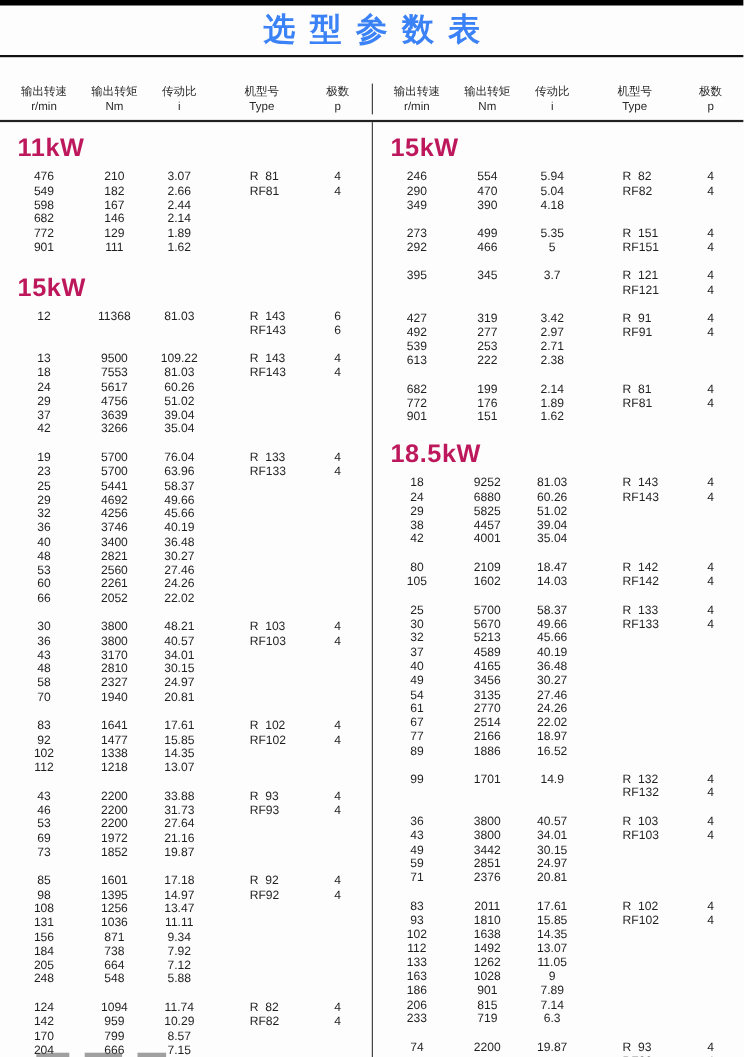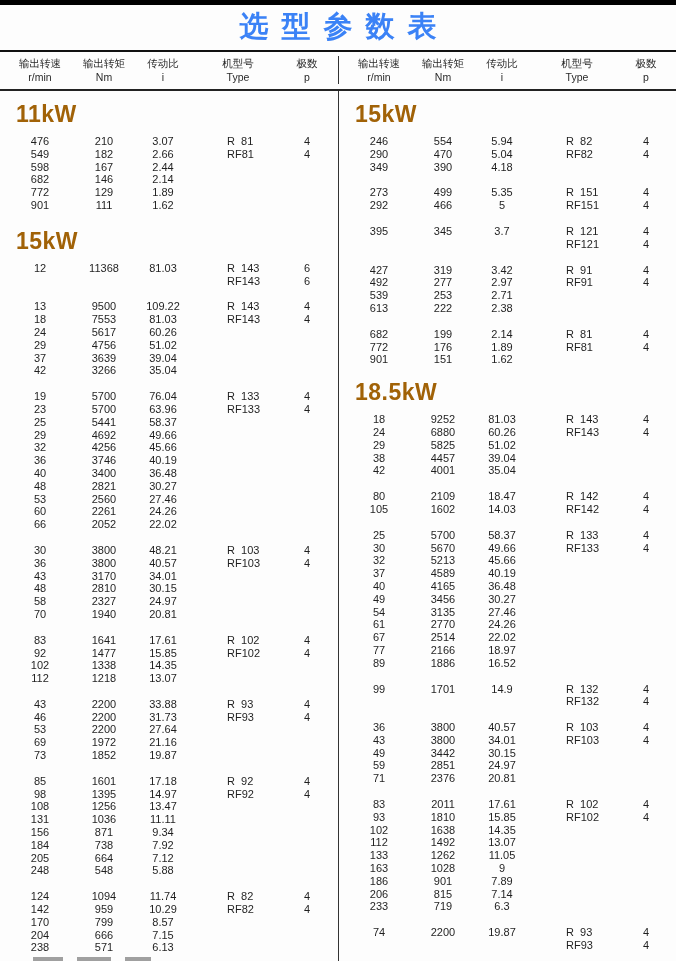--- a/index.html
+++ b/index.html
@@ -15,30 +15,31 @@
     padding:2px 0 3px 0;
   }
   .page-title{
     font-size:29px;font-weight:bold;letter-spacing:13px;
     padding-left:13px; 
     color:#3b82f6;
   }
   .header-band{
     display:flex;border-bottom:2px solid #222;
     padding:4px 0 5px 0;
+    margin-top:20px;
   }
   .half{width:338px;box-sizing:border-box;}
   .half.right{border-left:1px solid #333;}
   .hrow{display:grid;grid-template-columns:80px 48px 70px 60px 80px;}
   .hcell{text-align:center;font-size:10.5px;line-height:14px;color:#2a2a2a;}
   .hcell.c4{padding-left:20px;}
   .hcell.c5{padding-left:18px;}
   .columns{display:flex;height:878px;}
   .section-heading{
-    font-size:23px;font-weight:bold;color:#a16207;
+    font-size:23px;font-weight:bold;color:#be185d;
     margin:10px 0 8px 16px;line-height:26px;letter-spacing:0.5px;
   }
   .section-heading.mt{margin-top:16px;}
   .group{margin-bottom:13px;}
   .row{
     display:grid;grid-template-columns:80px 48px 70px 60px 80px;
     height:12.8px;font-size:11px;line-height:12.8px;color:#1f1f1f;
   }
   .cell{text-align:center;white-space:pre;}
   .cell.c4{text-align:left;padding-left:29px;}

